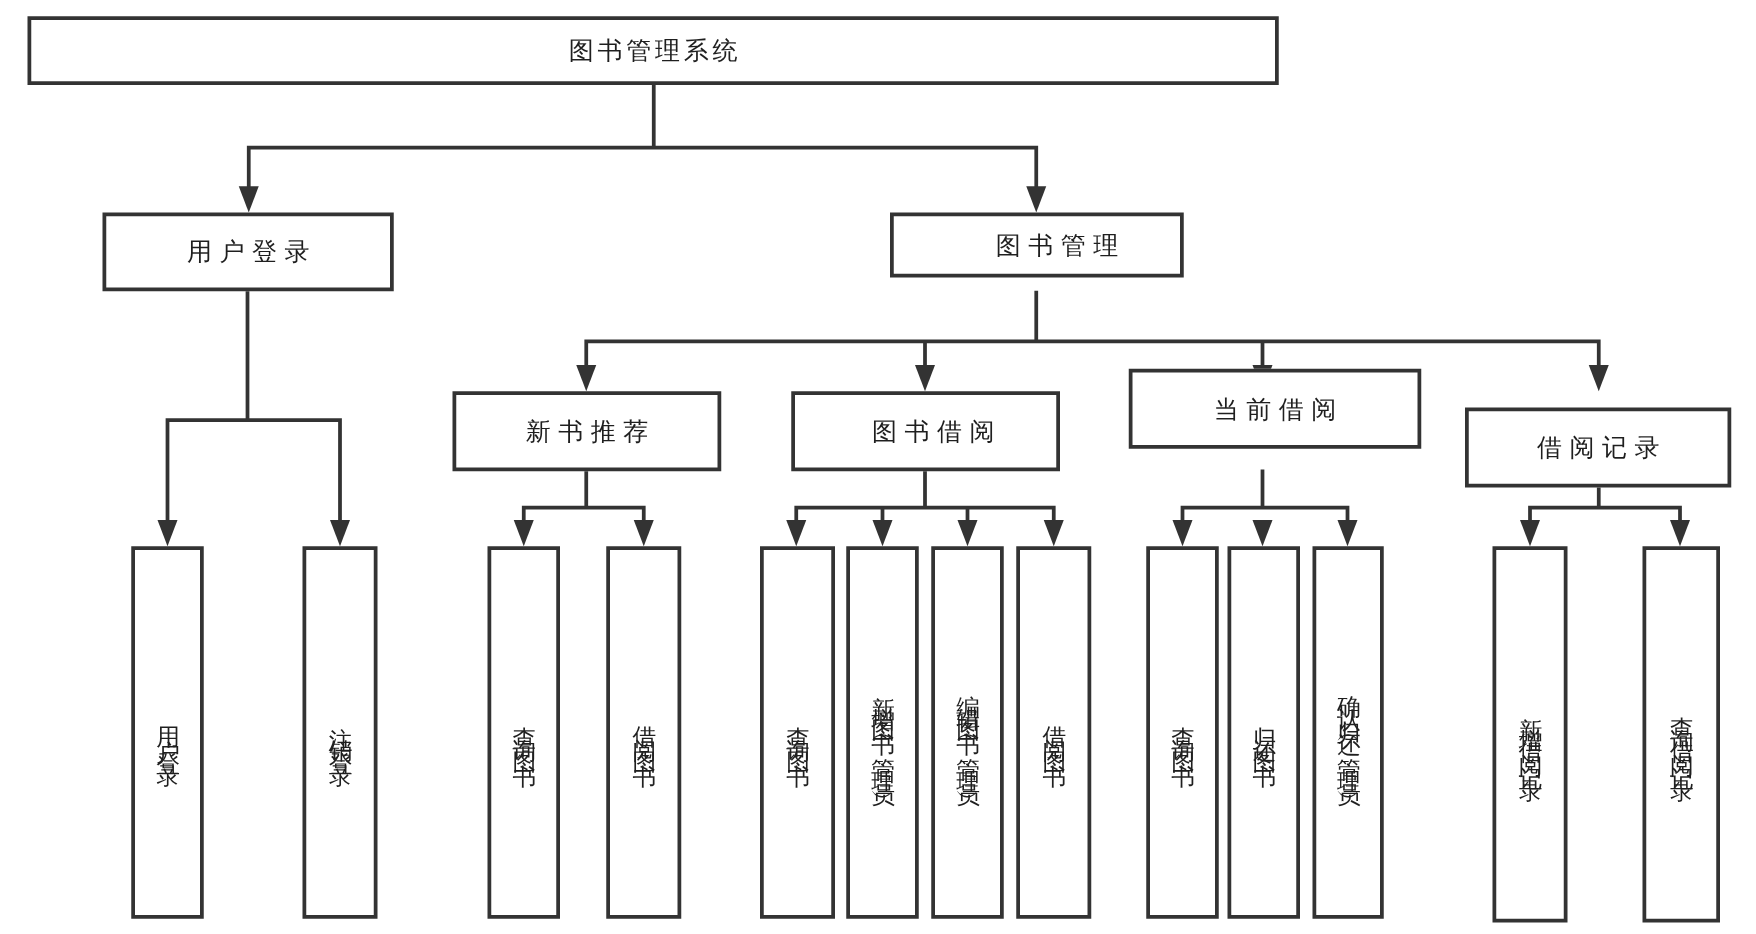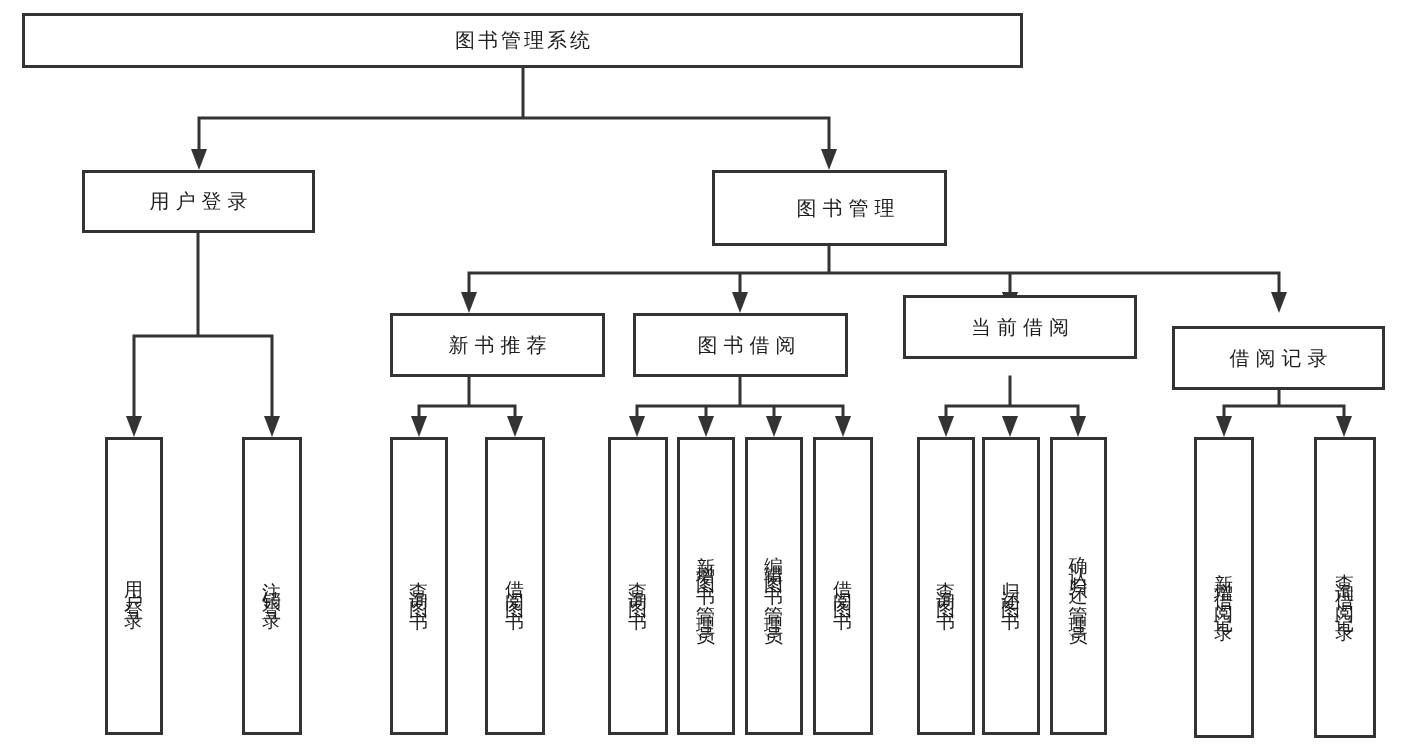--- a/index.html
+++ b/index.html
@@ -96,23 +96,23 @@
       <polygon points="1002,416 1018,416 1010,437"></polygon>
       <polygon points="1070,416 1086,416 1078,437"></polygon>
       <polygon points="1216,416 1232,416 1224,437"></polygon>
       <polygon points="1336,416 1352,416 1344,437"></polygon>
     </g>
   </svg>
 
   <div class="node hbox root" style="left:22px; top:13px; width:1001px; height:55px;">图书管理系统</div>
 
   <div class="node hbox" style="left:82px; top:170px; width:233px; height:63px;">用户登录</div>
-  <div class="node hbox" style="left:712px; top:170px; width:235px; height:76px;padding-left:32px;">图书管理</div>
+  <div class="node hbox" style="left:712px; top:170px; width:235px; height:52px;padding-left:32px;">图书管理</div>
 
-  <div class="node hbox" style="left:362px; top:313px; width:215px; height:64px;margin-left:28px;">新书推荐</div>
+  <div class="node hbox" style="left:362px; top:313px; width:215px; height:64px;">新书推荐</div>
   <div class="node hbox" style="left:633px; top:313px; width:215px; height:64px;padding-left:12px;">图书借阅</div>
   <div class="node hbox" style="left:903px; top:295px; width:234px; height:64px;">当前借阅</div>
   <div class="node hbox" style="left:1172px; top:326px; width:213px; height:64px;font-family:Liberation Serif, serif;">借阅记录</div>
 
   <div class="node vbox" style="left:105px; top:437px; width:58px; height:298px;">用户登录</div>
   <div class="node vbox" style="left:242px; top:437px; width:60px; height:298px;">注销登录</div>
 
   <div class="node vbox" style="left:390px; top:437px; width:58px; height:298px;">查询图书</div>
   <div class="node vbox" style="left:485px; top:437px; width:60px; height:298px;">借阅图书</div>
 

